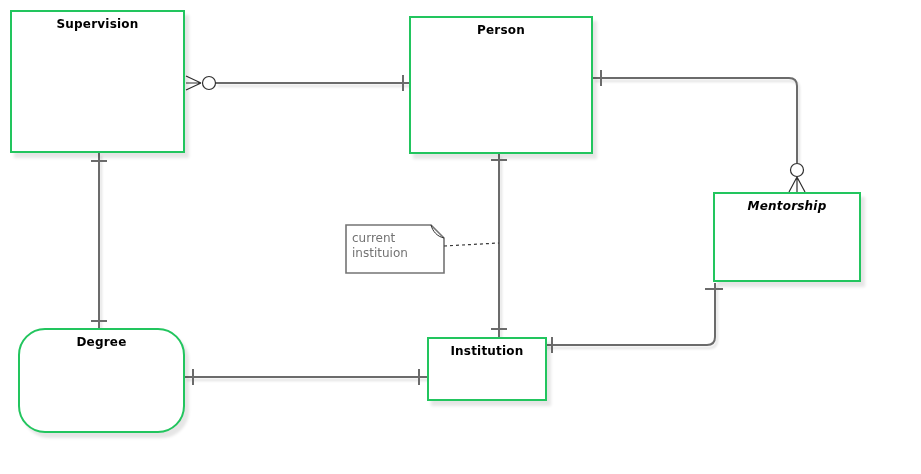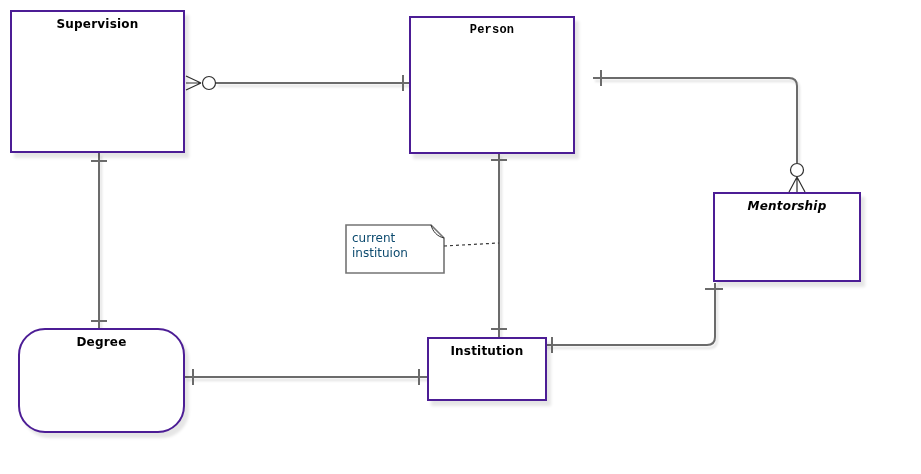--- a/index.html
+++ b/index.html
@@ -20,44 +20,44 @@
     left: 0; top: 0;
     width: 921px; height: 474px;
   }
   .connectors {
     filter: drop-shadow(2px 3px 1px rgba(0,0,0,0.12));
   }
   .entity {
     position: absolute;
     box-sizing: border-box;
     background: #ffffff;
-    border: 2px solid #4c1d95;
+    border: 2px solid #22c55e;
     box-shadow: 4px 5px 3px rgba(0,0,0,0.10);
   }
   .entity .title {
     display: block;
     text-align: center;
     font-weight: bold;
     font-size: 12px;
     color: #000000;
     padding-top: 5px;
     letter-spacing: 0.2px;
   }
   #entity-supervision { left: 10px;  top: 10px;  width: 175px; height: 143px; }
-  #entity-person      { left: 409px; top: 16px;  width: 166px; height: 138px; font-family: Liberation Mono, monospace; }
+  #entity-person      { left: 409px; top: 16px;  width: 184px; height: 138px; }
   #entity-mentorship  { left: 713px; top: 192px; width: 148px; height: 90px; font-style: italic;  }
   #entity-degree      { left: 18px;  top: 328px; width: 167px; height: 105px; border-radius: 27px; }
   #entity-institution { left: 427px; top: 337px; width: 120px; height: 64px;  }
   .note-text {
     position: absolute;
     left: 352px; top: 231px;
     width: 86px;
     font-size: 12px;
     line-height: 15px;
-    color: #0c4a6e;
+    color: #737373;
     white-space: pre-line;
   }
 </style>
 </head>
 <body>
 
 <div id="canvas">
 
   <svg class="overlay" viewBox="0 0 921 474" xmlns="http://www.w3.org/2000/svg">
 

